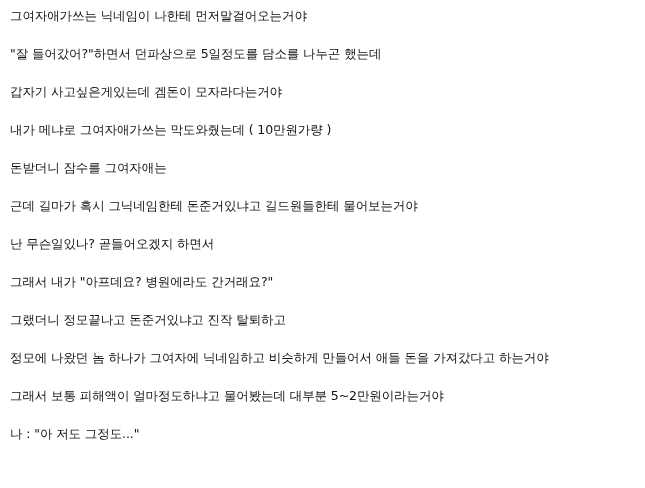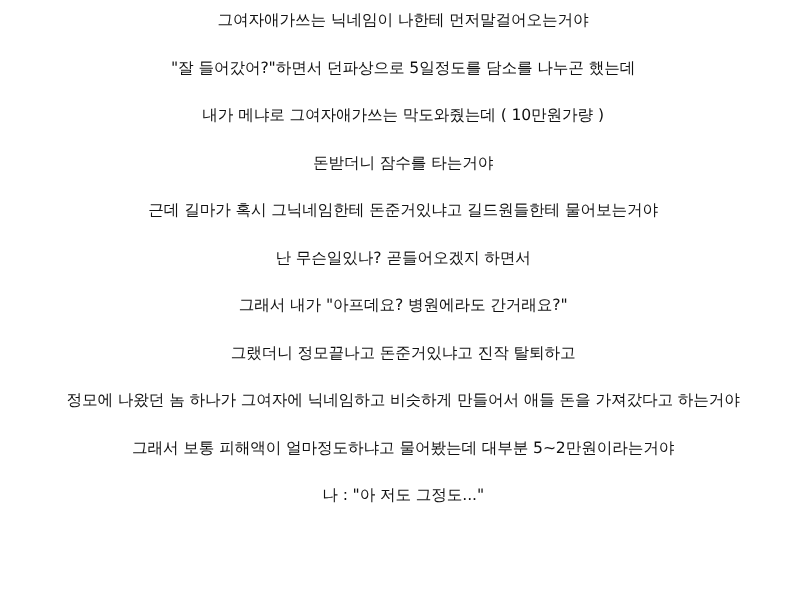--- a/index.html
+++ b/index.html
@@ -18,34 +18,34 @@
     padding: 8px 10px 0 10px;
     box-sizing: border-box;
   }
   .para {
     font-size: 12.5px;
     line-height: 16px;
     margin: 0 0 22px 0;
     white-space: pre-wrap;
     color: #111111;
     letter-spacing: -0.1px;
-    text-align: center;
   }
   .para:last-child {
     margin-bottom: 0;
   }
 </style>
 </head>
 <body>
 
 <div id="post-body">
   <p class="para">그여자애가쓰는 닉네임이 나한테 먼저말걸어오는거야</p>
   <p class="para">"잘 들어갔어?"하면서 던파상으로 5일정도를 담소를 나누곤 했는데</p>
+  <p class="para">갑자기 사고싶은게있는데 겜돈이 모자라다는거야</p>
   <p class="para">내가 메냐로 그여자애가쓰는 막도와줬는데 ( 10만원가량 )</p>
-  <p class="para">돈받더니 잠수를 타는거야</p>
+  <p class="para">돈받더니 잠수를 그여자애는</p>
   <p class="para">근데 길마가 혹시 그닉네임한테 돈준거있냐고 길드원들한테 물어보는거야</p>
   <p class="para">난 무슨일있나? 곧들어오겠지 하면서</p>
   <p class="para">그래서 내가 "아프데요? 병원에라도 간거래요?"</p>
   <p class="para">그랬더니 정모끝나고 돈준거있냐고 진작 탈퇴하고</p>
   <p class="para">정모에 나왔던 놈 하나가 그여자에 닉네임하고 비슷하게 만들어서 애들 돈을 가져갔다고 하는거야</p>
   <p class="para">그래서 보통 피해액이 얼마정도하냐고 물어봤는데 대부분 5~2만원이라는거야</p>
   <p class="para">나 : "아 저도 그정도..."</p>
 </div>
 
 </body></html>

